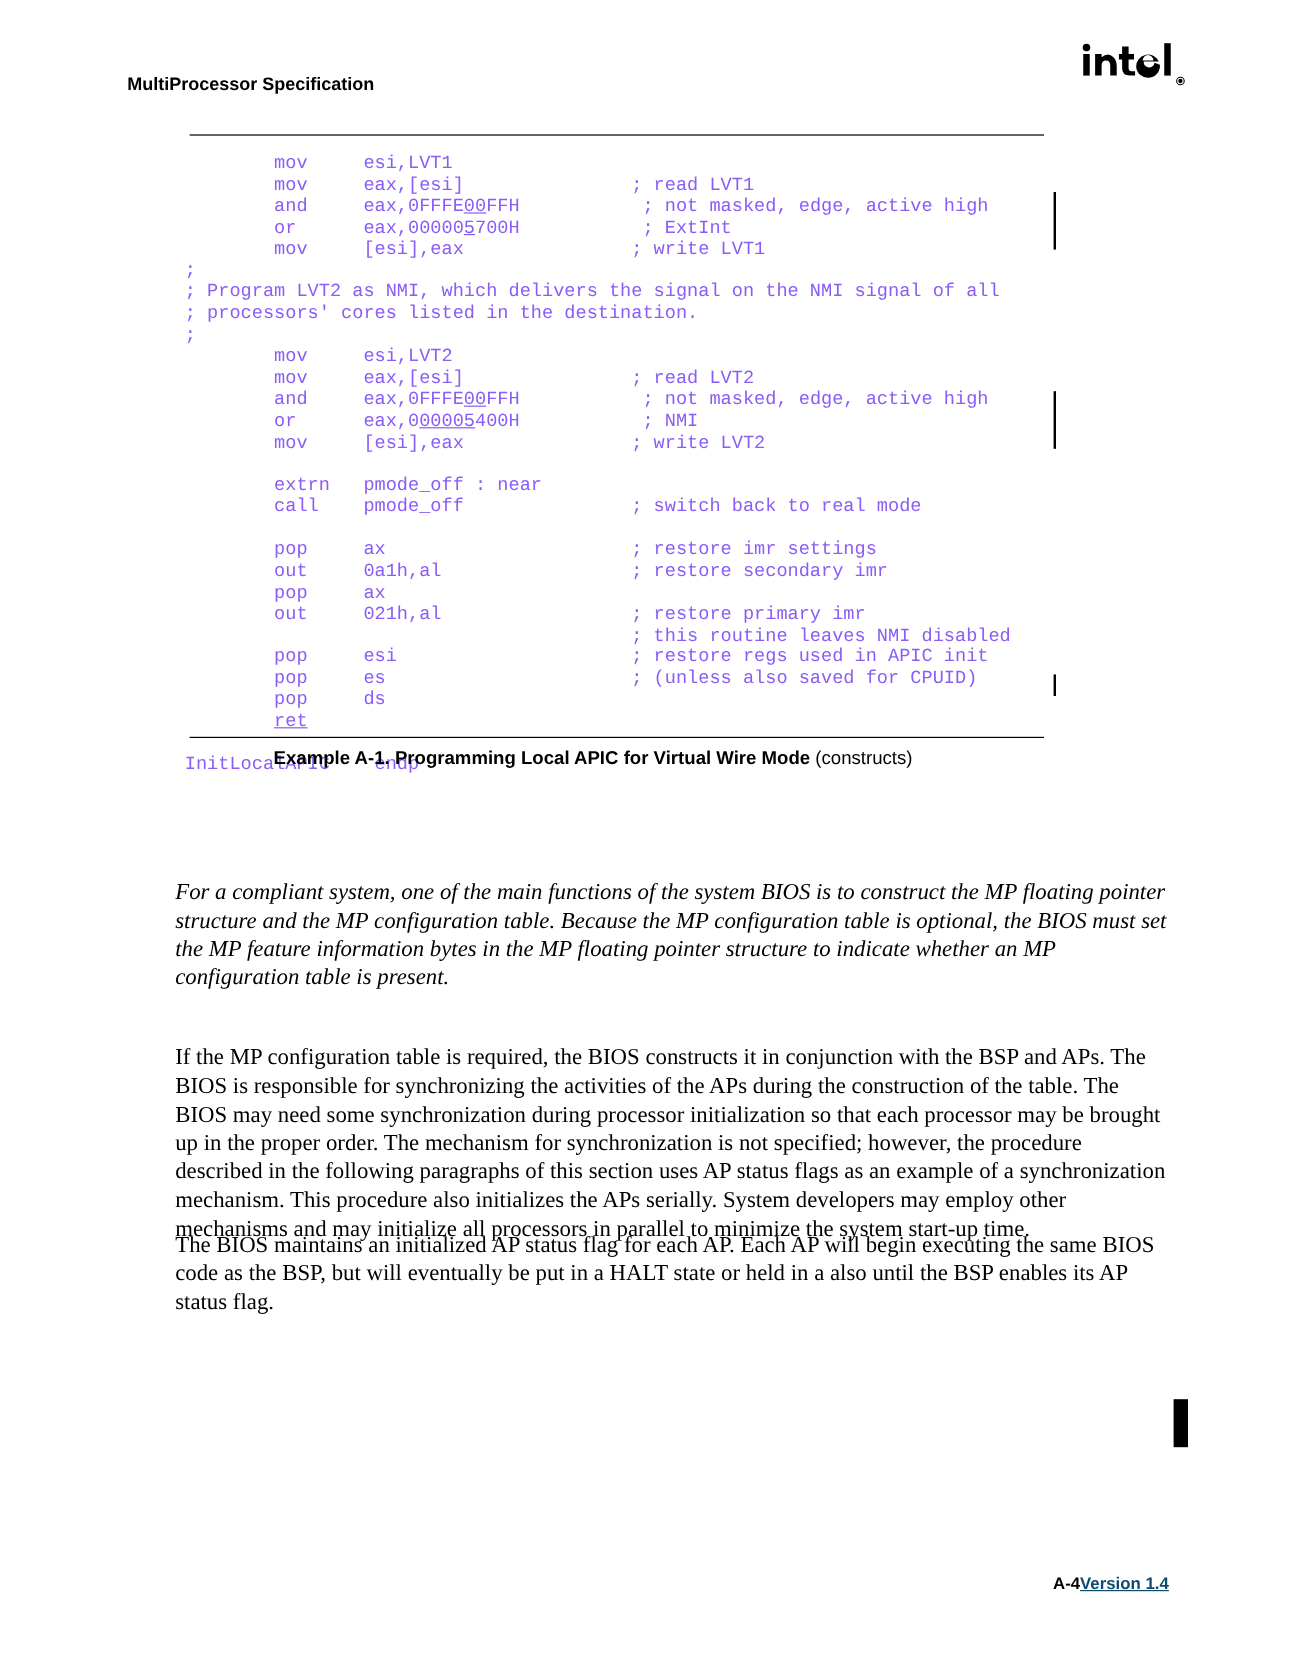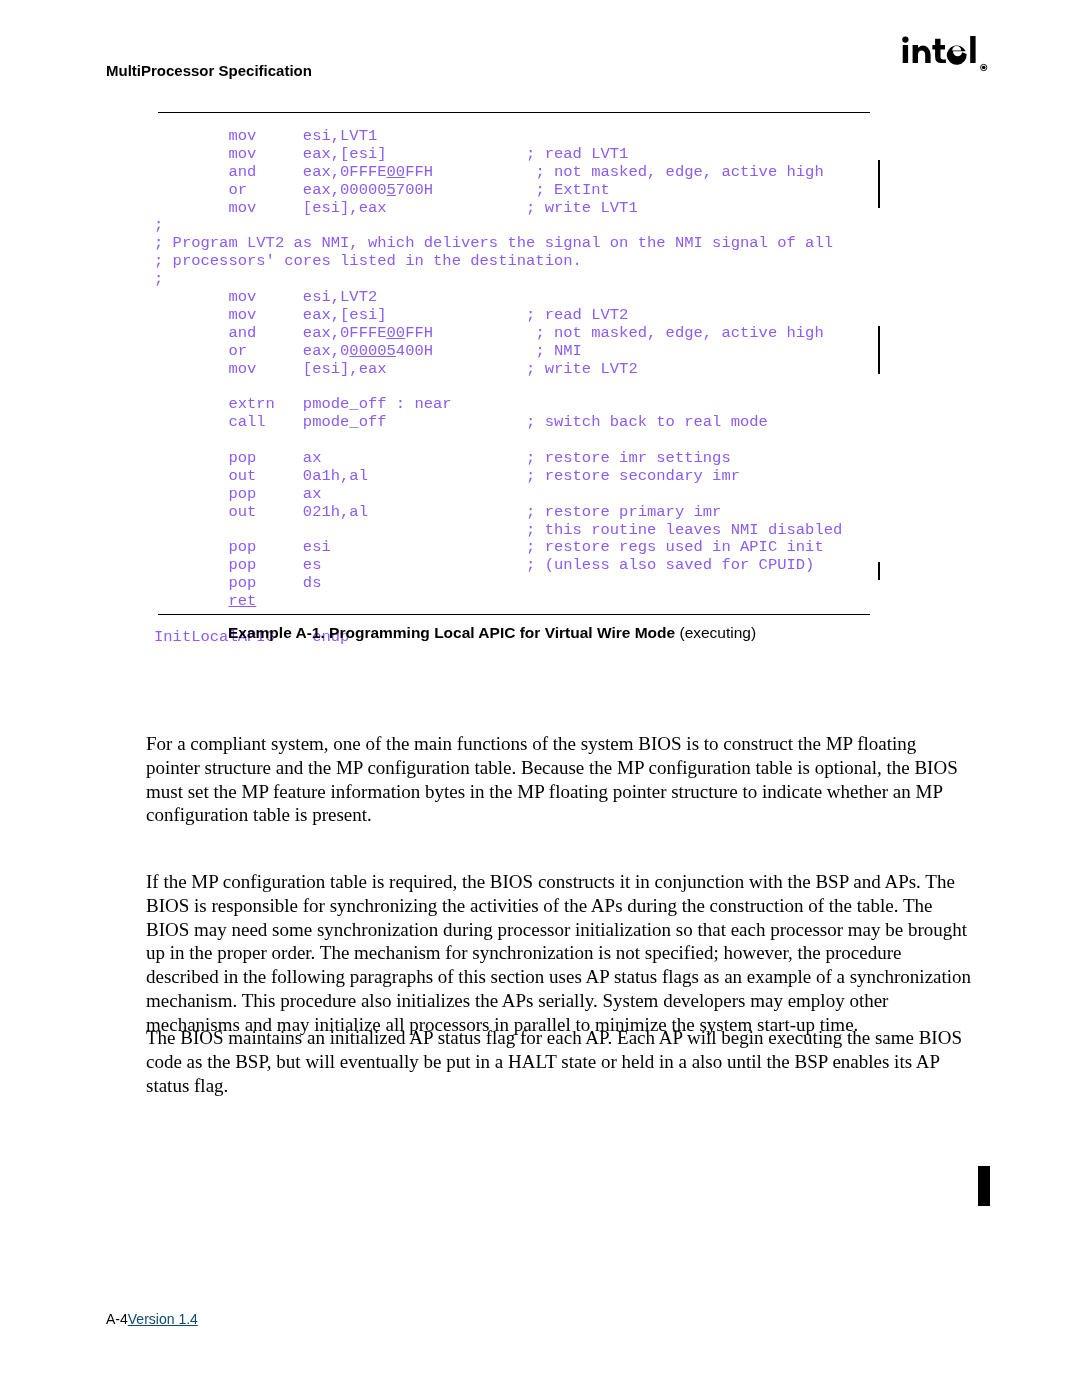--- a/index.html
+++ b/index.html
@@ -125,32 +125,33 @@
   .h2-num { display: inline-block; width: 46px; }
 
   .bodytext {
     position: absolute;
     left: 146px;
     right: 106px;
     font-size: 19px;
     line-height: 1.25;
     text-align: left;
   }
-  .p1 { top: 732px; }
+  .p1 { top: 732px; font-style: italic; }
   .p2 { top: 870px; }
   .p3 { top: 1026px; }
 
   .footer {
     position: absolute;
     bottom: 70px;
     left: 106px;
     right: 106px;
     display: flex;
-    justify-content: flex-start;
+    justify-content: flex-end;
     font-size: 16px;
+    font-weight: bold;
   }
   .footer .pgno { font-family: Helvetica, Arial, sans-serif; font-size: 14px; }
   .footer .ver { font-family: Helvetica, Arial, sans-serif; font-size: 14px; }
   .link { color: #0c4a6e; text-decoration: underline; }
 </style>
 </head>
 <body>
 
 <div class="page">
 
@@ -206,21 +207,21 @@
 <span>        pop     esi                     ; restore regs used in APIC init</span>
 <span>        pop     es                      ; (unless also saved for CPUID)</span>
 <span>        pop     ds</span>
 <span>        </span><span class="ul">ret</span>
 
 <span>InitLocalAPIC    endp</span></div>
 
   <div class="bottom-rule"></div>
 
   <div class="caption">
-    <b>Example A-1.  Programming Local APIC for Virtual Wire Mode </b><span>(executing)</span>
+    <b>Example A-1.  Programming Local APIC for Virtual Wire Mode </b><span>(constructs)</span>
   </div>
 
 
   <div class="bodytext p1">For a compliant system, one of the main functions of the system BIOS is to construct the MP floating pointer structure and the MP configuration table.  Because the MP configuration table is optional, the BIOS must set the MP feature information bytes in the MP floating pointer structure to indicate whether an MP configuration table is present.</div>
   <div class="bodytext p2">If the MP configuration table is required, the BIOS constructs it in conjunction with the BSP and APs.  The BIOS is responsible for synchronizing the activities of the APs during the construction of the table.  The BIOS may need some synchronization during processor initialization so that each processor may be brought up in the proper order.  The mechanism for synchronization is not specified; however, the procedure described in the following paragraphs of this section uses AP status flags as an example of a synchronization mechanism.  This procedure also initializes the APs serially.  System developers may employ other mechanisms and may initialize all processors in parallel to minimize the system start-up time.</div>
   <div class="bodytext p3">The BIOS maintains an initialized AP status flag for each AP.  Each AP will begin executing the same BIOS code as the BSP, but will eventually be put in a HALT state or held in a also until the BSP enables its AP status flag.</div>
 
   <div class="footer">
     <span class="pgno">A-4</span>
     <span class="ver link">Version 1.4</span>

